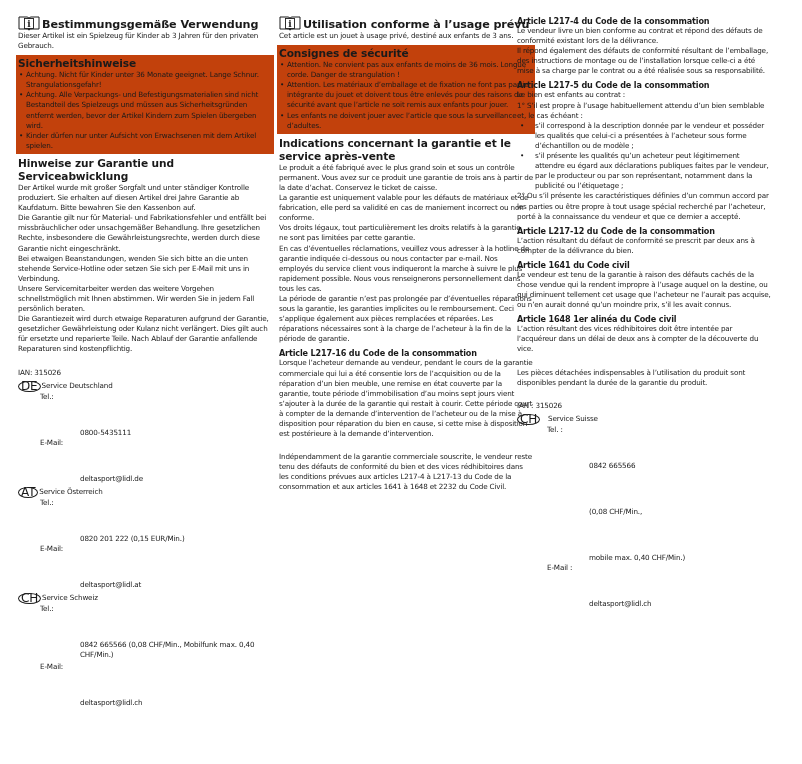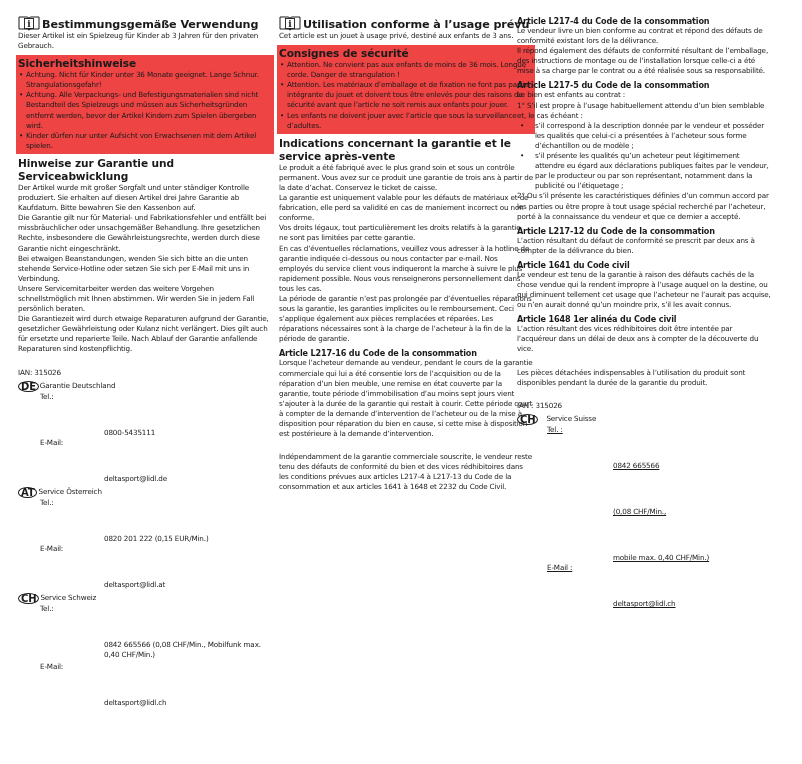--- a/index.html
+++ b/index.html
@@ -5,34 +5,34 @@
   html,body{margin:0;padding:0;background:#fff;}
   body{width:802px;height:764px;position:relative;overflow:hidden;
     font-family:"DejaVu Sans","Liberation Sans",sans-serif;color:#1a1a1a;}
   .col{position:absolute;top:16px;width:254px;font-size:7.2px;line-height:10.1px;letter-spacing:-0.15px;}
   #col1{left:18px;} #col2{left:279px;} #col3{left:517px;}
   .h1{font-weight:bold;font-size:11.2px;line-height:13px;letter-spacing:-0.1px;display:flex;align-items:flex-end;}
   .h2{font-weight:bold;font-size:10.6px;line-height:13px;letter-spacing:-0.1px;margin-top:3px;}
   .h3{font-weight:bold;font-size:8.1px;line-height:10px;margin-top:4px;}
   .book{display:inline-block;width:22px;height:15px;margin-right:2px;position:relative;}
   .book svg{position:absolute;left:0;top:0;}
-  .gray{background:#ef4444;margin:4px -2px 0 -2px;padding:2px 2px 3px 2px;}
+  .gray{background:#c2410c;margin:4px -2px 0 -2px;padding:2px 2px 3px 2px;}
   .gray .h2{margin-top:0;}
   ul{margin:0;padding:0;list-style:none;}
   li{position:relative;padding-left:8px;}
   li::before{content:"•";position:absolute;left:1px;}
   .ul3 li{padding-left:18px;} .ul3 li::before{left:3px;}
   p{margin:0;}
   .gap{margin-top:13px;}
   .svc{margin-top:3px;}
   .svc-head{display:flex;align-items:center;}
-  .badge{display:inline-block;border:1.2px solid #1a1a1a;border-radius:50%;font-weight:bold;font-size:10px;line-height:9px;padding:0 2px;margin-right:1px;}
-  .row{display:flex;padding-left:22px;gap:24px;}
+  .badge{display:inline-block;border:1.2px solid #1a1a1a;border-radius:50%;font-weight:normal;font-size:12px;line-height:9px;padding:0 2px;margin-right:1px;}
+  .row{display:flex;padding-left:22px;}
   .row .k{width:40px;} .row .v{flex:1;margin-top:36px;}
-  #col3 .row{padding-left:30px;text-decoration:underline;} #col3 .row .k{width:42px;}
+  #col3 .row{padding-left:30px;} #col3 .row .k{width:42px;}
   #col3 .svc-head .badge{margin-right:8px;}
 </style>
 </head>
 <body>
 
 <div class="col" id="col1">
   <div class="h1">
     <span class="book">
       <svg width="22" height="15" viewBox="0 0 22 15">
           <path d="M1 1 H9 Q11 1 11 3 V14 Q10 13 8 13 H1 Z M21 1 H13 Q11 1 11 3 V14 Q12 13 14 13 H21 Z" fill="none" stroke="#1a1a1a" stroke-width="1"></path>
@@ -57,21 +57,21 @@
   <p>Der Artikel wurde mit großer Sorgfalt und unter ständiger Kontrolle produziert. Sie erhalten auf diesen Artikel drei Jahre Garantie ab Kaufdatum. Bitte bewahren Sie den Kassenbon auf.</p>
   <p>Die Garantie gilt nur für Material- und Fabrikationsfehler und entfällt bei missbräuchlicher oder unsachgemäßer Behandlung. Ihre gesetzlichen Rechte, insbesondere die Gewährleistungsrechte, werden durch diese Garantie nicht eingeschränkt.</p>
   <p>Bei etwaigen Beanstandungen, wenden Sie sich bitte an die unten stehende Service-Hotline oder setzen Sie sich per E-Mail mit uns in Verbindung.</p>
   <p>Unsere Servicemitarbeiter werden das weitere Vorgehen schnellstmöglich mit Ihnen abstimmen. Wir werden Sie in jedem Fall persönlich beraten.</p>
   <p>Die Garantiezeit wird durch etwaige Reparaturen aufgrund der Garantie, gesetzlicher Gewährleistung oder Kulanz nicht verlängert. Dies gilt auch für ersetzte und reparierte Teile. Nach Ablauf der Garantie anfallende Reparaturen sind kostenpflichtig.</p>
   <p class="gap">IAN: 315026</p>
 
   <div class="svc">
     <div class="svc-head">
         <span class="badge">DE</span>
-        <span>Garantie Deutschland</span>
+        <span>Service Deutschland</span>
       </div>
     <div class="row">
         <span class="k">Tel.:</span>
         <span class="v">0800-5435111</span>
       </div>
     <div class="row">
         <span class="k">E-Mail:</span>
         <span class="v">deltasport@lidl.de</span>
       </div>
   </div>

